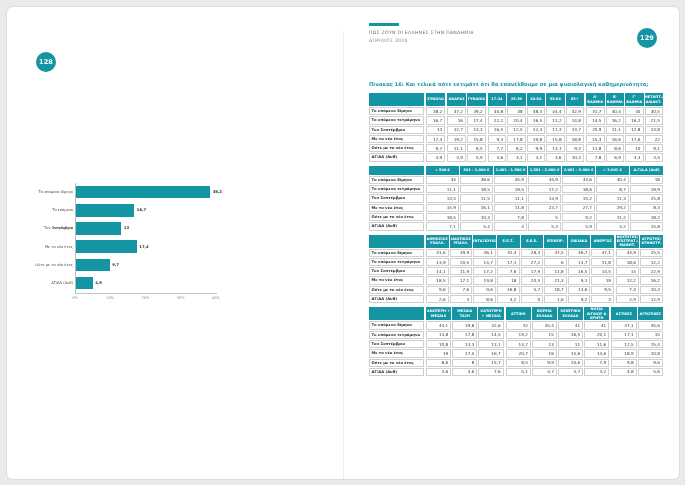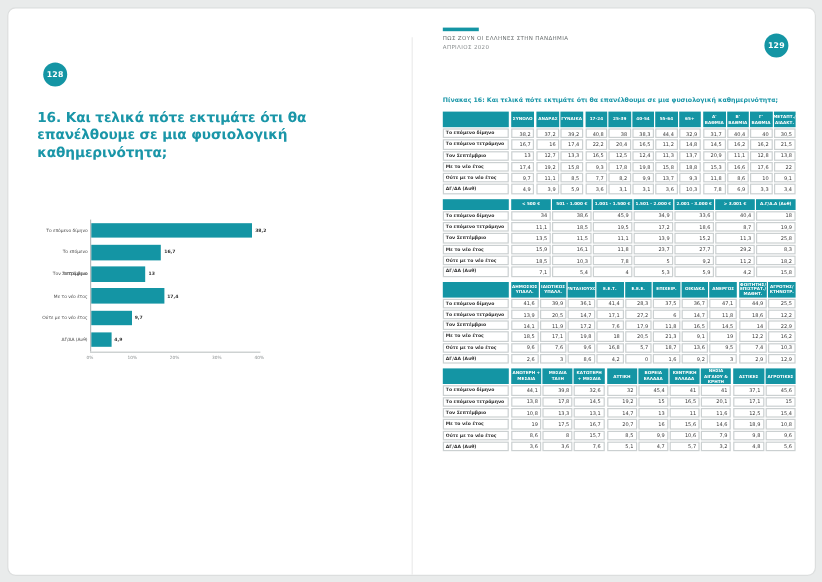--- a/index.html
+++ b/index.html
@@ -59,21 +59,20 @@
   }
 </style>
 </head>
 <body>
 
 <div class="canvas">
   <div class="spread">
 
     <div class="page page-left">
       <div class="badge" style="left:29px;top:21px;">128</div>
-      <h1 class="title">16. Και τελικά πότε εκτιμάτε ότι θα επανέλθουμε σε μια φυσιολογική καθημερινότητα;</h1>
       <div id="chart">
           <div class="c-lbl" style="top: 0px; height: 18.2px; line-height: 18.2px;">Το επόμενο δίμηνο</div>
           <div class="c-bar" style="left: 44.5px; top: 2.85px; width: 134.655px; height: 12.5px; background: rgb(20, 149, 164);"></div>
           <div class="c-val" style="left: 181.655px; top: 0px; height: 18.2px; line-height: 18.2px;">38,2</div>
           <div class="c-lbl" style="top: 18.2px; height: 18.2px; line-height: 18.2px;">Το επόμενο τετράμηνο</div>
           <div class="c-bar" style="left: 44.5px; top: 21.05px; width: 58.8675px; height: 12.5px; background: rgb(20, 149, 164);"></div>
           <div class="c-val" style="left: 105.867px; top: 18.2px; height: 18.2px; line-height: 18.2px;">16,7</div>
           <div class="c-lbl" style="top: 36.4px; height: 18.2px; line-height: 18.2px;">Τον Σεπτέμβριο</div>
           <div class="c-bar" style="left: 44.5px; top: 39.25px; width: 45.825px; height: 12.5px; background: rgb(20, 149, 164);"></div>
           <div class="c-val" style="left: 92.825px; top: 36.4px; height: 18.2px; line-height: 18.2px;">13</div>

